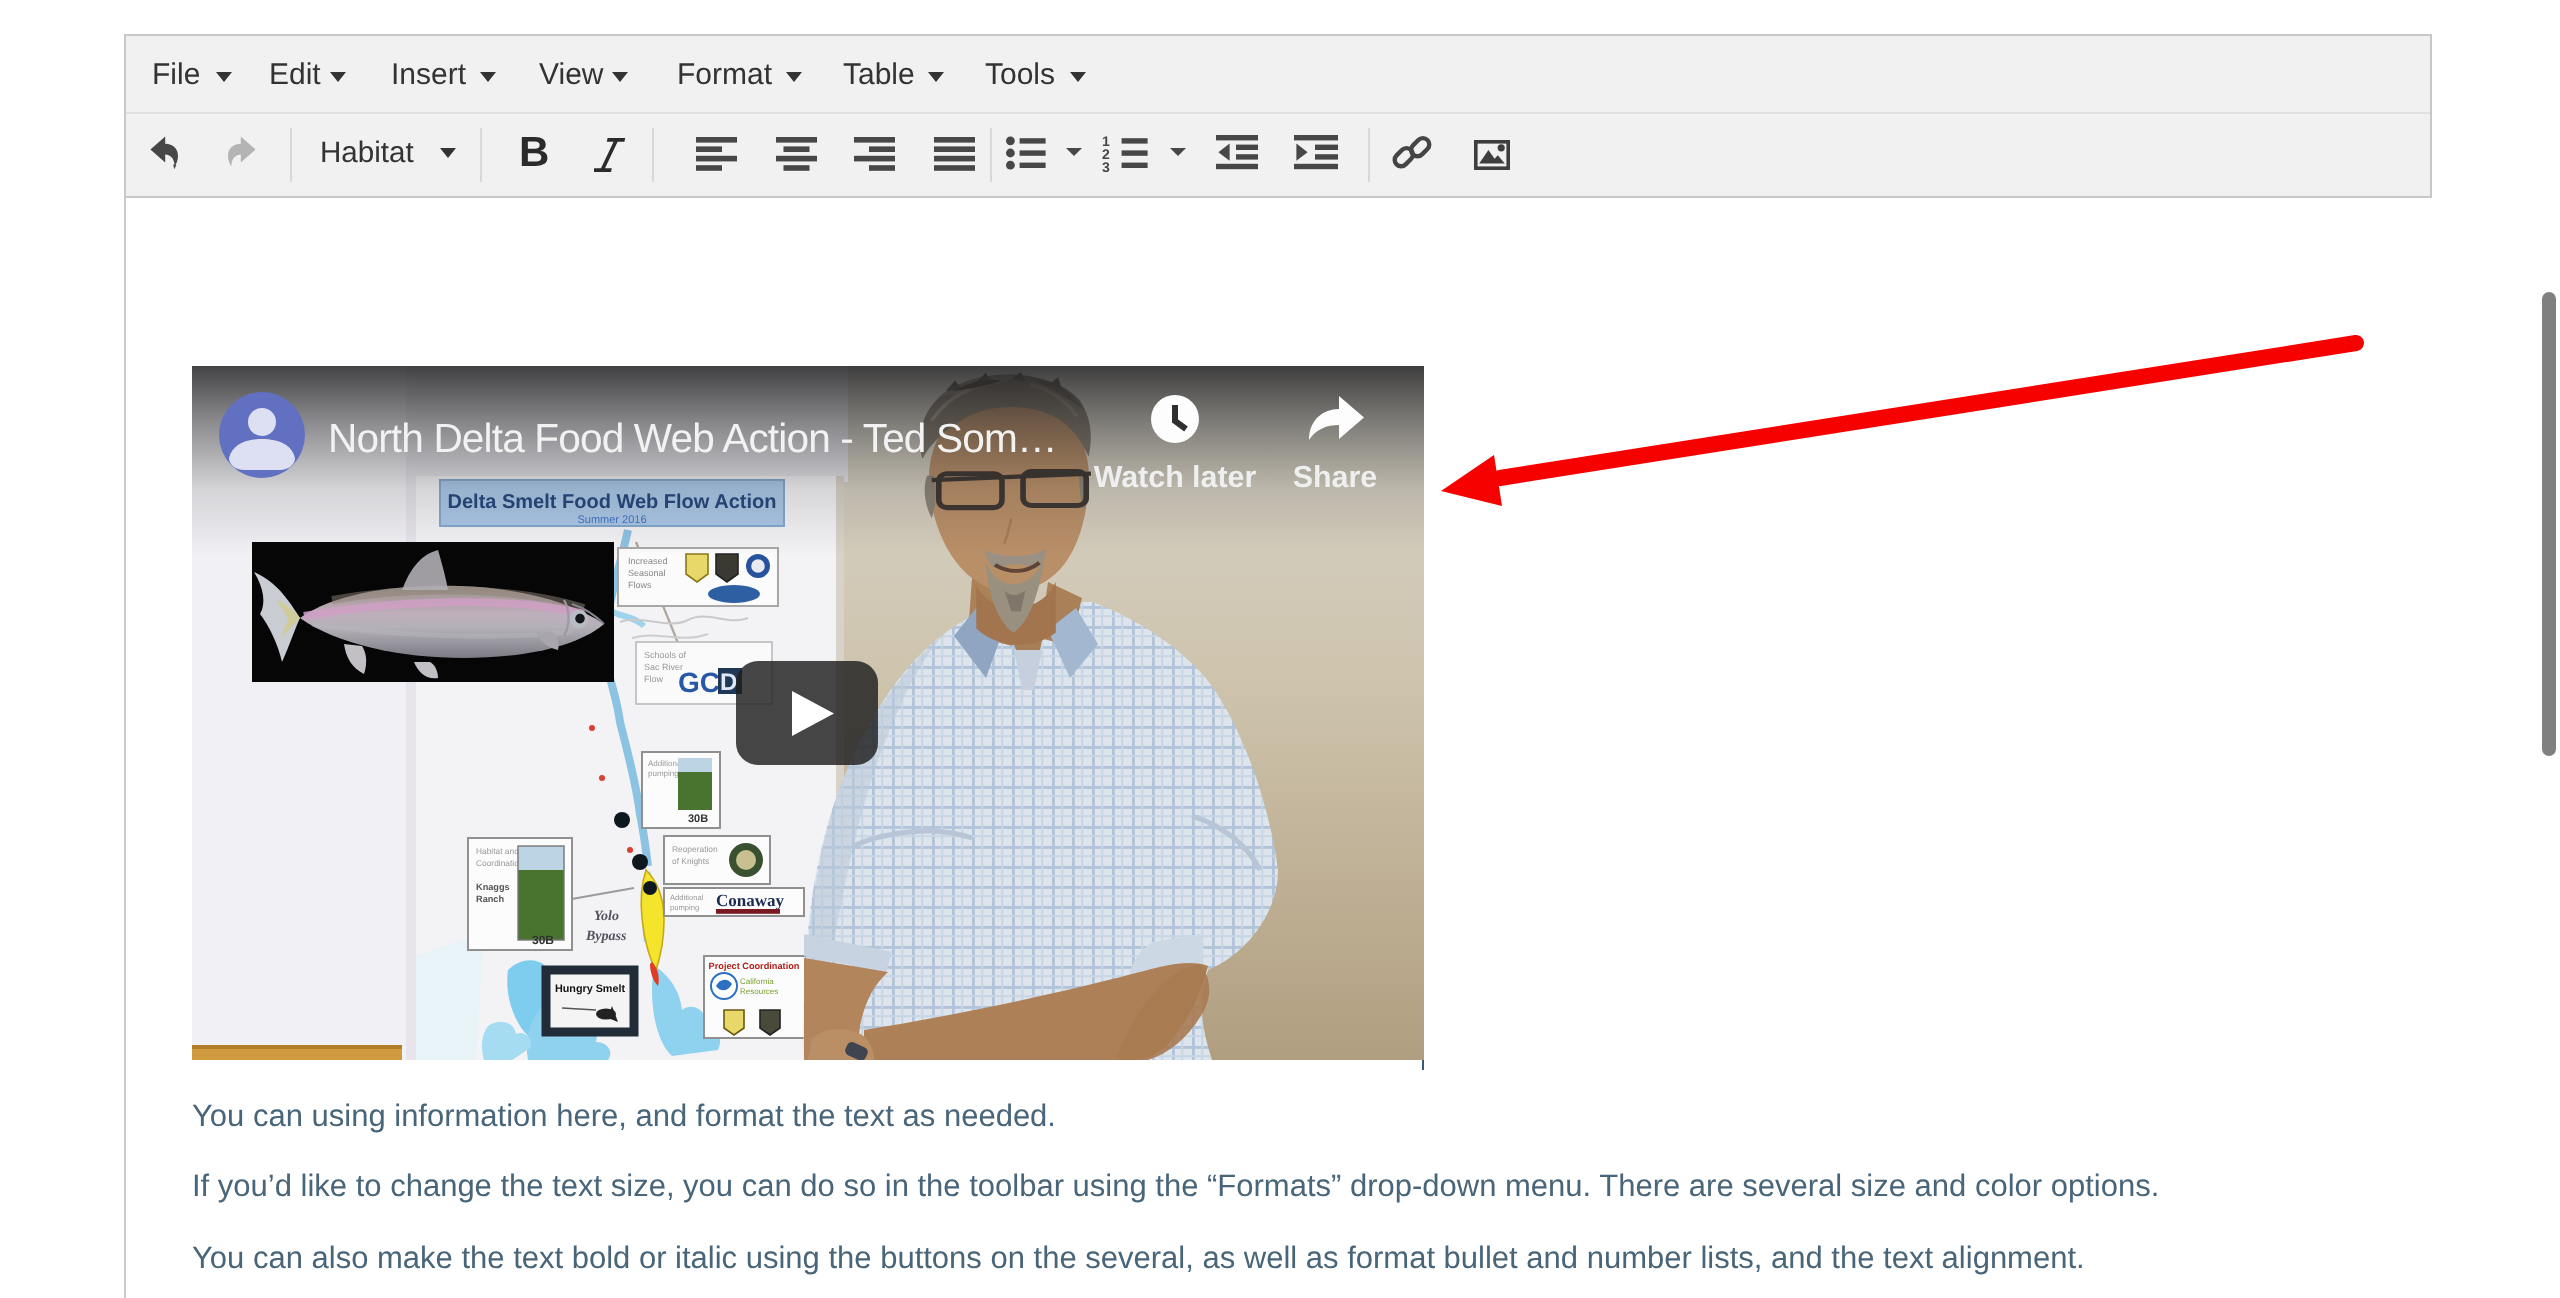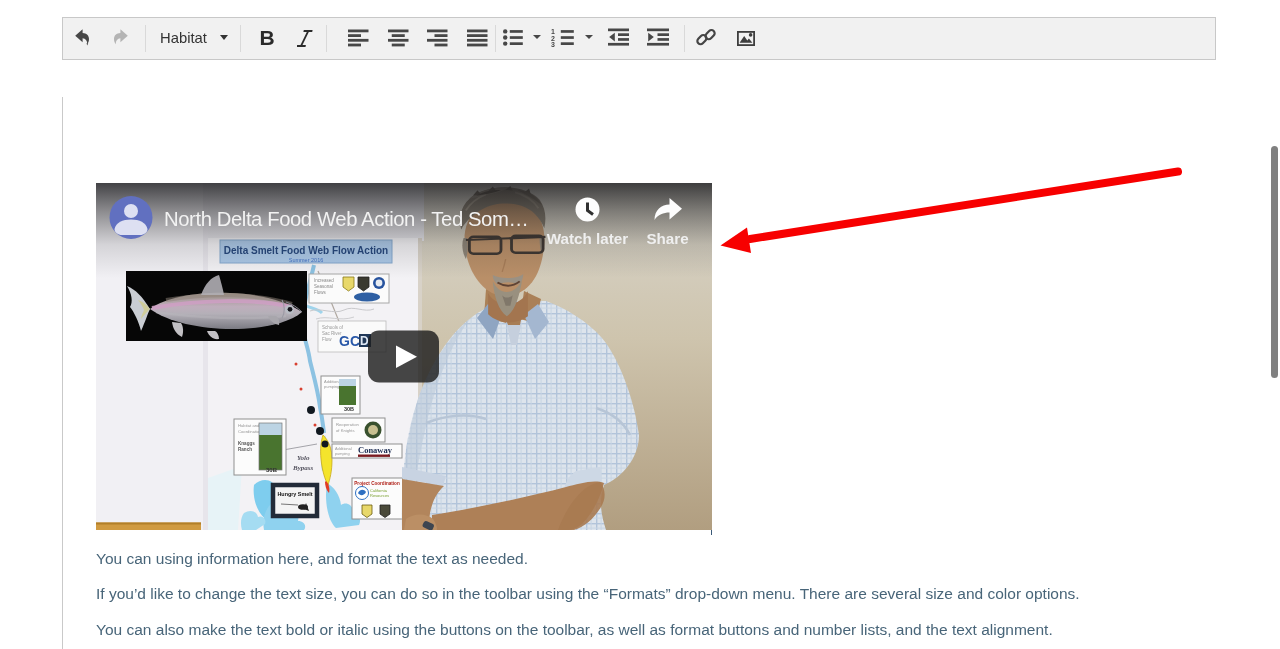--- a/index.html
+++ b/index.html
@@ -15,20 +15,29 @@
   .leftline{position:absolute;left:62px;top:97px;width:1px;height:552px;background:#c9c9c9;}
   .video{position:absolute;left:96px;top:183px;width:616px;height:347px;}
   .caretline{position:absolute;left:710.5px;top:530px;width:1.5px;height:5px;background:#3a5a78;}
   p.c{position:absolute;left:96px;margin:0;font-size:15.5px;color:#486579;white-space:nowrap;}
   .sthumb{position:absolute;left:1271px;top:146px;width:7px;height:232px;background:#808080;border-radius:4px;}
   .arrowsvg{position:absolute;left:0;top:0;pointer-events:none;}
 </style>
 </head>
 <body>
   <div class="ebox">
+    <div class="menubar" style="position:relative;">
+      <div class="mi" style="left:13px;">File<span class="mcaret" style="margin-left:8px;"></span></div>
+      <div class="mi" style="left:71.5px;">Edit<span class="mcaret" style="margin-left:5px;"></span></div>
+      <div class="mi" style="left:132.5px;">Insert<span class="mcaret" style="margin-left:7px;"></span></div>
+      <div class="mi" style="left:206.5px;">View<span class="mcaret" style="margin-left:4px;"></span></div>
+      <div class="mi" style="left:275.5px;">Format<span class="mcaret" style="margin-left:7px;"></span></div>
+      <div class="mi" style="left:358.5px;">Table<span class="mcaret" style="margin-left:7px;"></span></div>
+      <div class="mi" style="left:429.5px;">Tools<span class="mcaret" style="margin-left:7px;"></span></div>
+    </div>
     <div class="toolbar" id="toolbar" style="position:relative;">
       <div class="tb" style="left:9px;top:9px;">
         <svg width="20" height="20" viewBox="0 0 20 20">
           <path d="M3.2 8.7 L10.6 2.2 L10.6 5.9 C14.6 6.0 17.0 8.4 17.0 12.0 C17.0 13.9 16.4 15.6 15.3 17.2 C15.3 13.5 13.5 11.5 10.6 11.3 L10.6 15.2 Z" fill="#474747"></path>
           <path d="M14.6 16.1 L15.1 18.6 L16.2 16.5 Z" fill="#474747"></path>
         </svg>
       </div>
       <div class="tb" style="left:48px;top:9px;">
         <svg width="20" height="20" viewBox="0 0 20 20">
           <path d="M16.8 8.7 L9.4 2.2 L9.4 5.9 C5.4 6.0 3.0 8.4 3.0 12.0 C3.0 13.9 3.6 15.6 4.7 17.2 C4.7 13.5 6.5 11.5 9.4 11.3 L9.4 15.2 Z" fill="#b4b4b4"></path>
@@ -378,14 +387,14 @@
     <path d="M300 162.5 L300 185 L321 173.7 Z" fill="#fff"></path>
   </svg>
   </div>
   <div class="caretline"></div>
   <svg class="arrowsvg" width="1280" height="649">
     <line x1="1178" y1="171.5" x2="750" y2="239" stroke="#f70000" stroke-width="8" stroke-linecap="round"></line>
     <polygon points="720.5,245.5 747,227.5 751,253" fill="#f70000"></polygon>
   </svg>
   <p class="c" style="top:550px">You can using information here, and format the text as needed.</p>
   <p class="c" style="top:585.2px">If you’d like to change the text size, you can do so in the toolbar using the “Formats” drop-down menu. There are several size and color options.</p>
-  <p class="c" style="top:620.5px">You can also make the text bold or italic using the buttons on the toolbar, as well as format buttons and number lists, and the text alignment.</p>
+  <p class="c" style="top:620.5px">You can also make the text bold or italic using the buttons on the several, as well as format bullet and number lists, and the text alignment.</p>
   <div class="sthumb"></div>
 
 </body></html>

